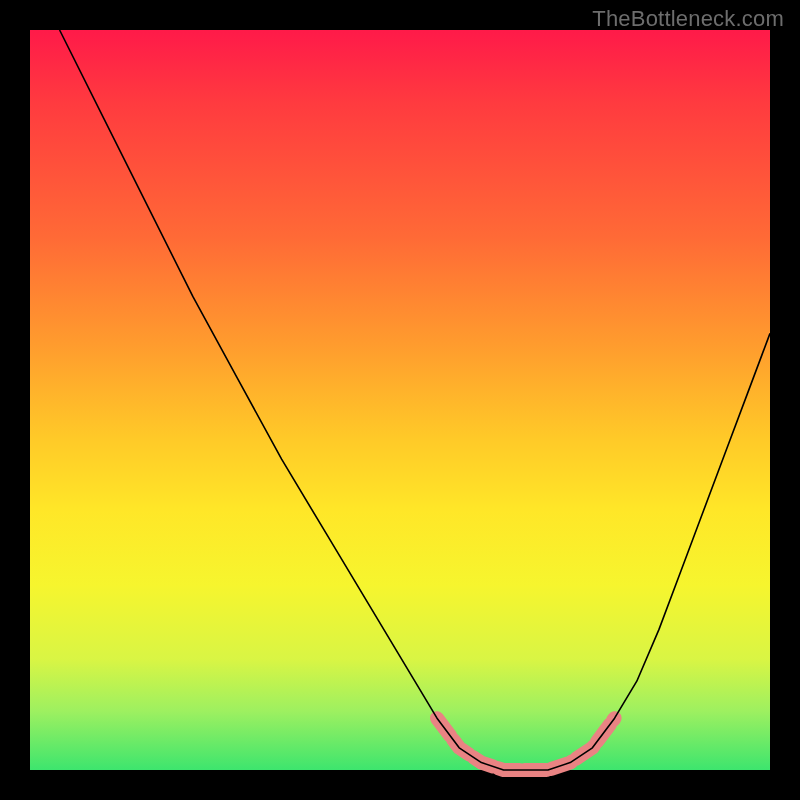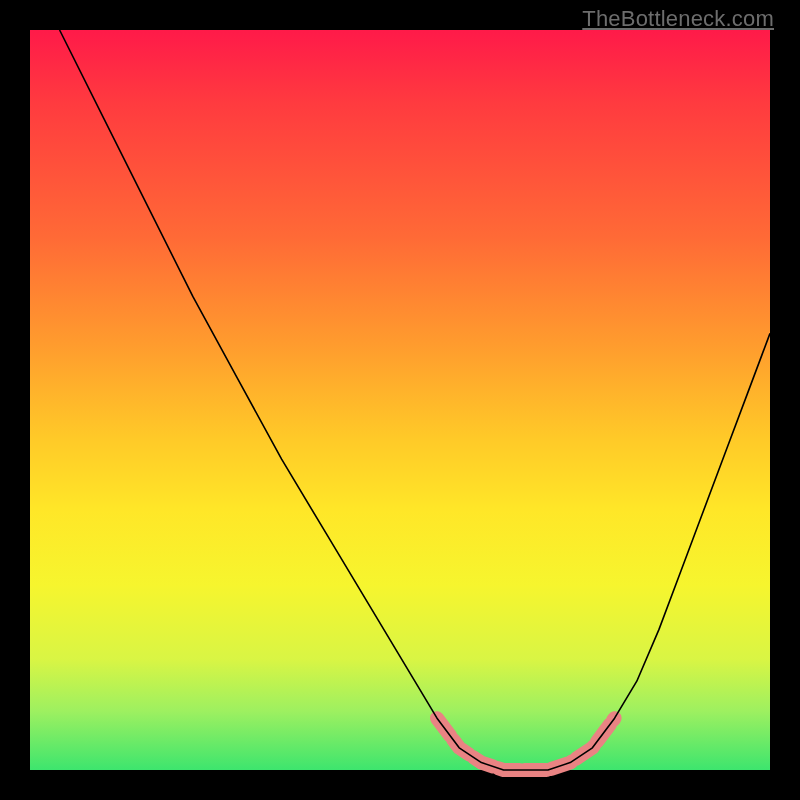--- a/index.html
+++ b/index.html
@@ -34,25 +34,24 @@
       #ffe728 65%,
       #f6f52e 75%,
       #d9f544 85%,
       #9ef060 92%,
       #3de56e 100%
     );
   }
   .attribution {
     position: absolute;
     top: 6px;
-    right: 26px;
+    right: 16px;
     color: #6d6d6d;
     font-size: 22px;
     letter-spacing: 0.2px;
-    text-decoration: underline;
   }
   svg.curve {
     position: absolute;
     left: 0;
     top: 0;
     width: 740px;
     height: 740px;
     overflow: visible;
   }
   .curve-path {

